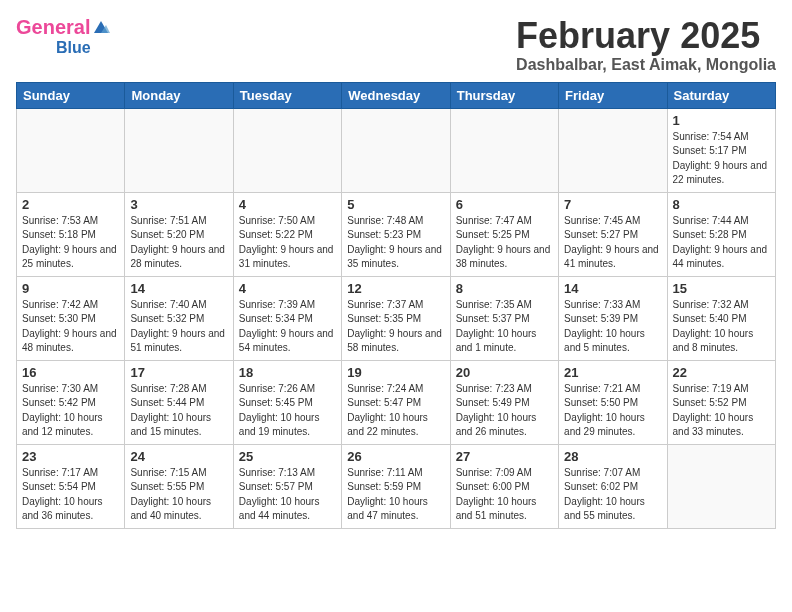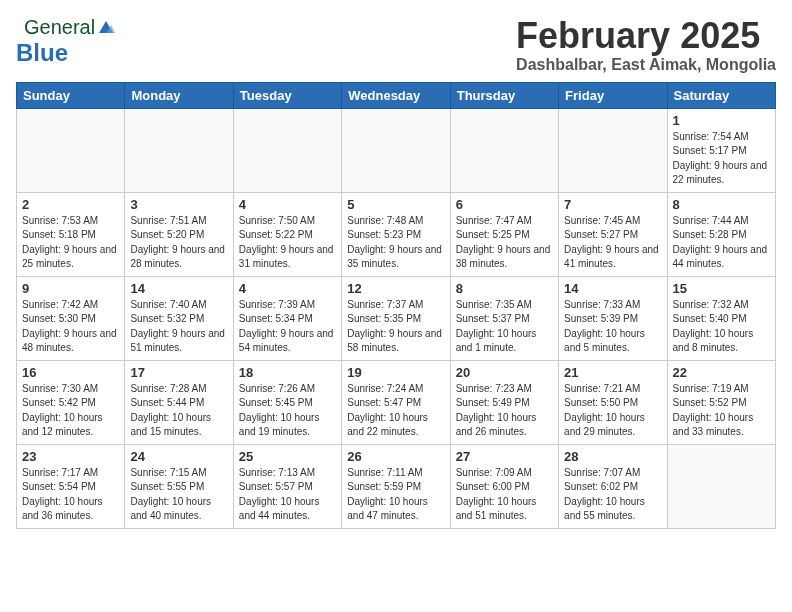--- a/index.html
+++ b/index.html
@@ -20,28 +20,28 @@
       display: flex;
       flex-direction: column;
       align-items: flex-start;
     }
     .logo-text {
       display: flex;
       align-items: flex-end;
     }
     .logo-general {
       font-size: 20px;
-      font-weight: normal;
-      color: #14532d;
-      margin-left: 8px;
+      font-weight: bold;
+      color: #ec4899;
     }
     .logo-blue {
-      font-size: 24px;
+      font-size: 16px;
       font-weight: bold;
       color: #2a6db5;
+      margin-left: 40px;
     }
     .logo-icon {
       width: 18px;
       height: 18px;
       margin-left: 2px;
       margin-bottom: 2px;
     }
     .title-block {
     }
     .month-title {

